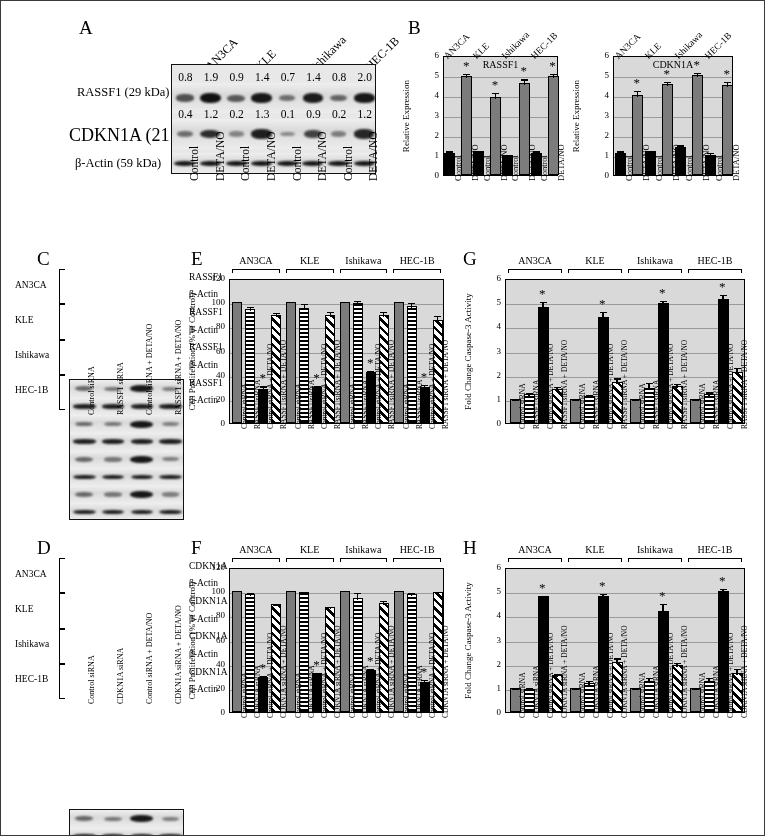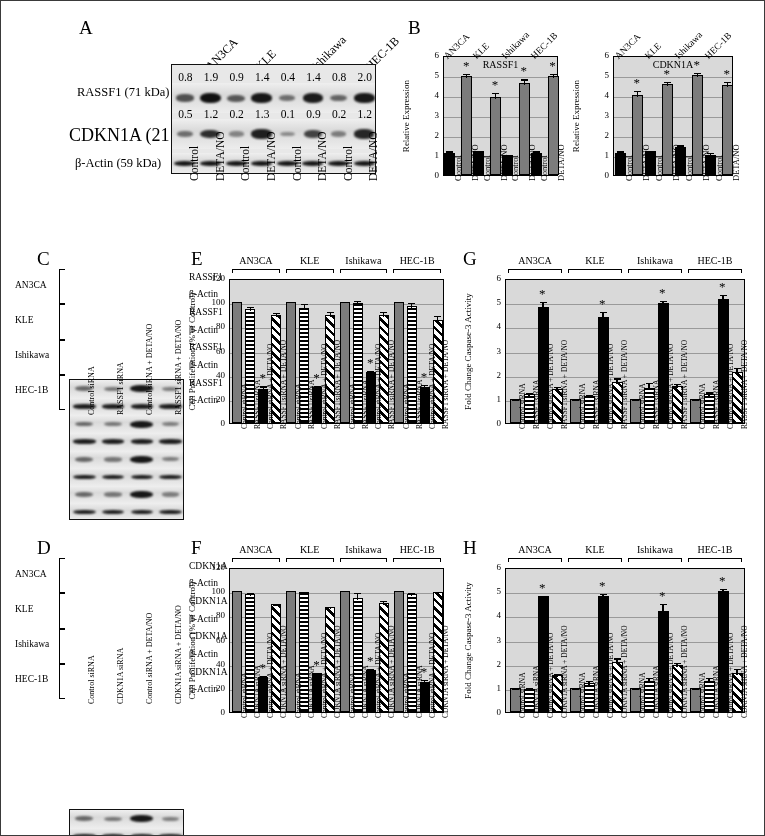--- a/index.html
+++ b/index.html
@@ -40,21 +40,21 @@
 
   <div class="abs panel-letter" style="left:78px;top:16px;">A</div>
 
   <div class="abs" id="A-celllines" style="left:0;top:0;width:765px;height:240px;">
       <div class="lbl rot45" style="position:absolute;left:212px;top:58px;font-size:12px;transform-origin:left bottom;transform:rotate(-45deg);">AN3CA</div>
       <div class="lbl rot45" style="position:absolute;left:262px;top:58px;font-size:12px;transform-origin:left bottom;transform:rotate(-45deg);">KLE</div>
       <div class="lbl rot45" style="position:absolute;left:318px;top:58px;font-size:12px;transform-origin:left bottom;transform:rotate(-45deg);">Ishikawa</div>
       <div class="lbl rot45" style="position:absolute;left:372px;top:58px;font-size:12px;transform-origin:left bottom;transform:rotate(-45deg);">HEC-1B</div>
     </div>
 
-  <div class="abs lbl" style="left:76px;top:84px;font-size:12.5px;">RASSF1 (71 kDa)</div>
+  <div class="abs lbl" style="left:76px;top:84px;font-size:12.5px;">RASSF1 (29 kDa)</div>
   <div class="abs lbl" style="left:68px;top:124px;font-size:18px;">CDKN1A  (21 kDa)</div>
   <div class="abs lbl" style="left:74px;top:155px;font-size:12.5px;">β-Actin   (59 kDa)</div>
 
   <div class="abs blot" id="A-blot" style="left:170px;top:63px;width:205px;height:110px;">
       <div class="blotrow" style="top:18px;height:30px;"></div>
       <div class="band" style="left:3.8949999999999996px;top:29.35px;width:17.835px;height:7.300000000000001px;opacity:0.685;filter:blur(0.9px);"></div>
       <div class="band" style="left:27.674999999999997px;top:28px;width:21.525000000000002px;height:10px;opacity:1;filter:blur(0.9px);"></div>
       <div class="band" style="left:55.35px;top:29.5px;width:17.425px;height:7px;opacity:0.6499999999999999;filter:blur(0.9px);"></div>
       <div class="band" style="left:79.13px;top:28.15px;width:21.115000000000002px;height:9.7px;opacity:0.9649999999999999;filter:blur(0.9px);"></div>
       <div class="band" style="left:107.215px;top:29.95px;width:16.195px;height:6.1px;opacity:0.5449999999999999;filter:blur(0.9px);"></div>
@@ -78,25 +78,25 @@
       <div class="band" style="left:104.755px;top:95.5px;width:21.115000000000002px;height:5px;opacity:0.9649999999999999;filter:blur(0.9px);"></div>
       <div class="band" style="left:130.38px;top:95.5px;width:21.115000000000002px;height:5px;opacity:0.9649999999999999;filter:blur(0.9px);"></div>
       <div class="band" style="left:156.005px;top:95.5px;width:21.115000000000002px;height:5px;opacity:0.9649999999999999;filter:blur(0.9px);"></div>
       <div class="band" style="left:181.63px;top:95.5px;width:21.115000000000002px;height:5px;opacity:0.9649999999999999;filter:blur(0.9px);"></div>
     </div>
   <div class="abs" id="A-nums" style="left:0;top:0;width:765px;height:240px;">
       <div class="blotnum" style="left:171.5px;top:70px;width:25.625px;text-align:center;">0.8</div>
       <div class="blotnum" style="left:197.125px;top:70px;width:25.625px;text-align:center;">1.9</div>
       <div class="blotnum" style="left:222.75px;top:70px;width:25.625px;text-align:center;">0.9</div>
       <div class="blotnum" style="left:248.375px;top:70px;width:25.625px;text-align:center;">1.4</div>
-      <div class="blotnum" style="left:274px;top:70px;width:25.625px;text-align:center;">0.4</div>
+      <div class="blotnum" style="left:274px;top:70px;width:25.625px;text-align:center;">0.7</div>
       <div class="blotnum" style="left:299.625px;top:70px;width:25.625px;text-align:center;">1.4</div>
       <div class="blotnum" style="left:325.25px;top:70px;width:25.625px;text-align:center;">0.8</div>
       <div class="blotnum" style="left:350.875px;top:70px;width:25.625px;text-align:center;">2.0</div>
-      <div class="blotnum" style="left:171.5px;top:107px;width:25.625px;text-align:center;">0.5</div>
+      <div class="blotnum" style="left:171.5px;top:107px;width:25.625px;text-align:center;">0.4</div>
       <div class="blotnum" style="left:197.125px;top:107px;width:25.625px;text-align:center;">1.2</div>
       <div class="blotnum" style="left:222.75px;top:107px;width:25.625px;text-align:center;">0.2</div>
       <div class="blotnum" style="left:248.375px;top:107px;width:25.625px;text-align:center;">1.3</div>
       <div class="blotnum" style="left:274px;top:107px;width:25.625px;text-align:center;">0.1</div>
       <div class="blotnum" style="left:299.625px;top:107px;width:25.625px;text-align:center;">0.9</div>
       <div class="blotnum" style="left:325.25px;top:107px;width:25.625px;text-align:center;">0.2</div>
       <div class="blotnum" style="left:350.875px;top:107px;width:25.625px;text-align:center;">1.2</div>
     </div>
   <div class="abs" id="A-lanes" style="left:0;top:0;width:765px;height:240px;">
       <div class="lbl rot90" style="position:absolute;left:187px;top:180px;font-size:11.5px;transform-origin:left top;transform:rotate(-90deg);">Control</div>

